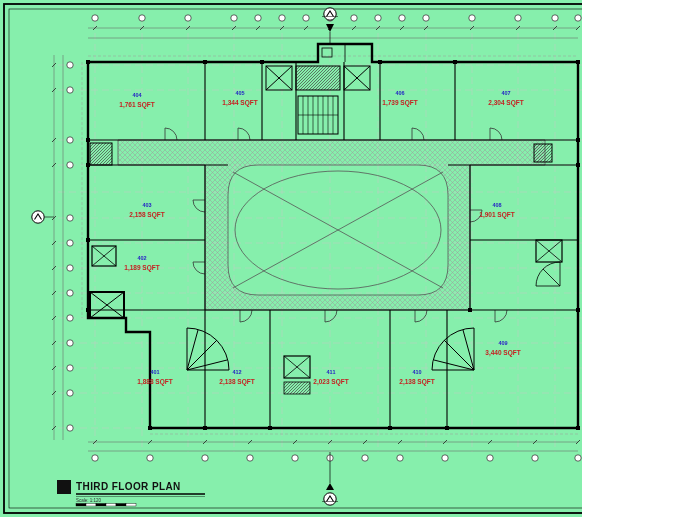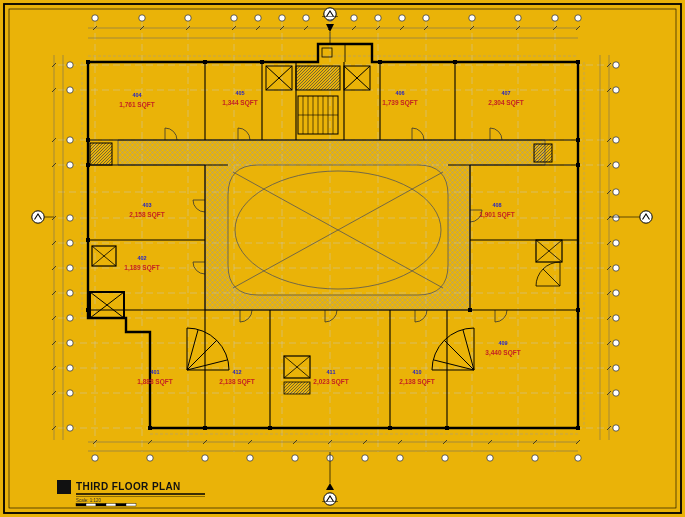--- a/index.html
+++ b/index.html
@@ -1,16 +1,16 @@
 <!DOCTYPE html>
 <html style="--unit-number: #2626c4; --area-text: #c42222; --wall: #000000; --hatch: #9a9a9a;"><head>
 <meta charset="utf-8">
 <style>
   html,body{margin:0;padding:0;background:#fff;}
-  .sheet{position:relative;width:685px;height:517px;background:#eab308;overflow:hidden;
+  .sheet{position:relative;width:582px;height:517px;background:#86efac;overflow:hidden;
          font-family:"Liberation Sans",sans-serif;}
   .sheet svg{position:absolute;inset:0;}
   .labels{text-anchor:middle;}
   .unit{font:700 5.5px "Liberation Sans",sans-serif;fill:var(--unit-number,#2626c4);}
   .sqft{font:700 6.5px "Liberation Sans",sans-serif;fill:var(--area-text,#c42222);}
   .title-text{font:700 10px "Liberation Sans",sans-serif;fill:#111;letter-spacing:.4px;}
   .scale-text{font:400 4.5px "Liberation Sans",sans-serif;fill:#333;}
 </style>
 </head>
 <body>

